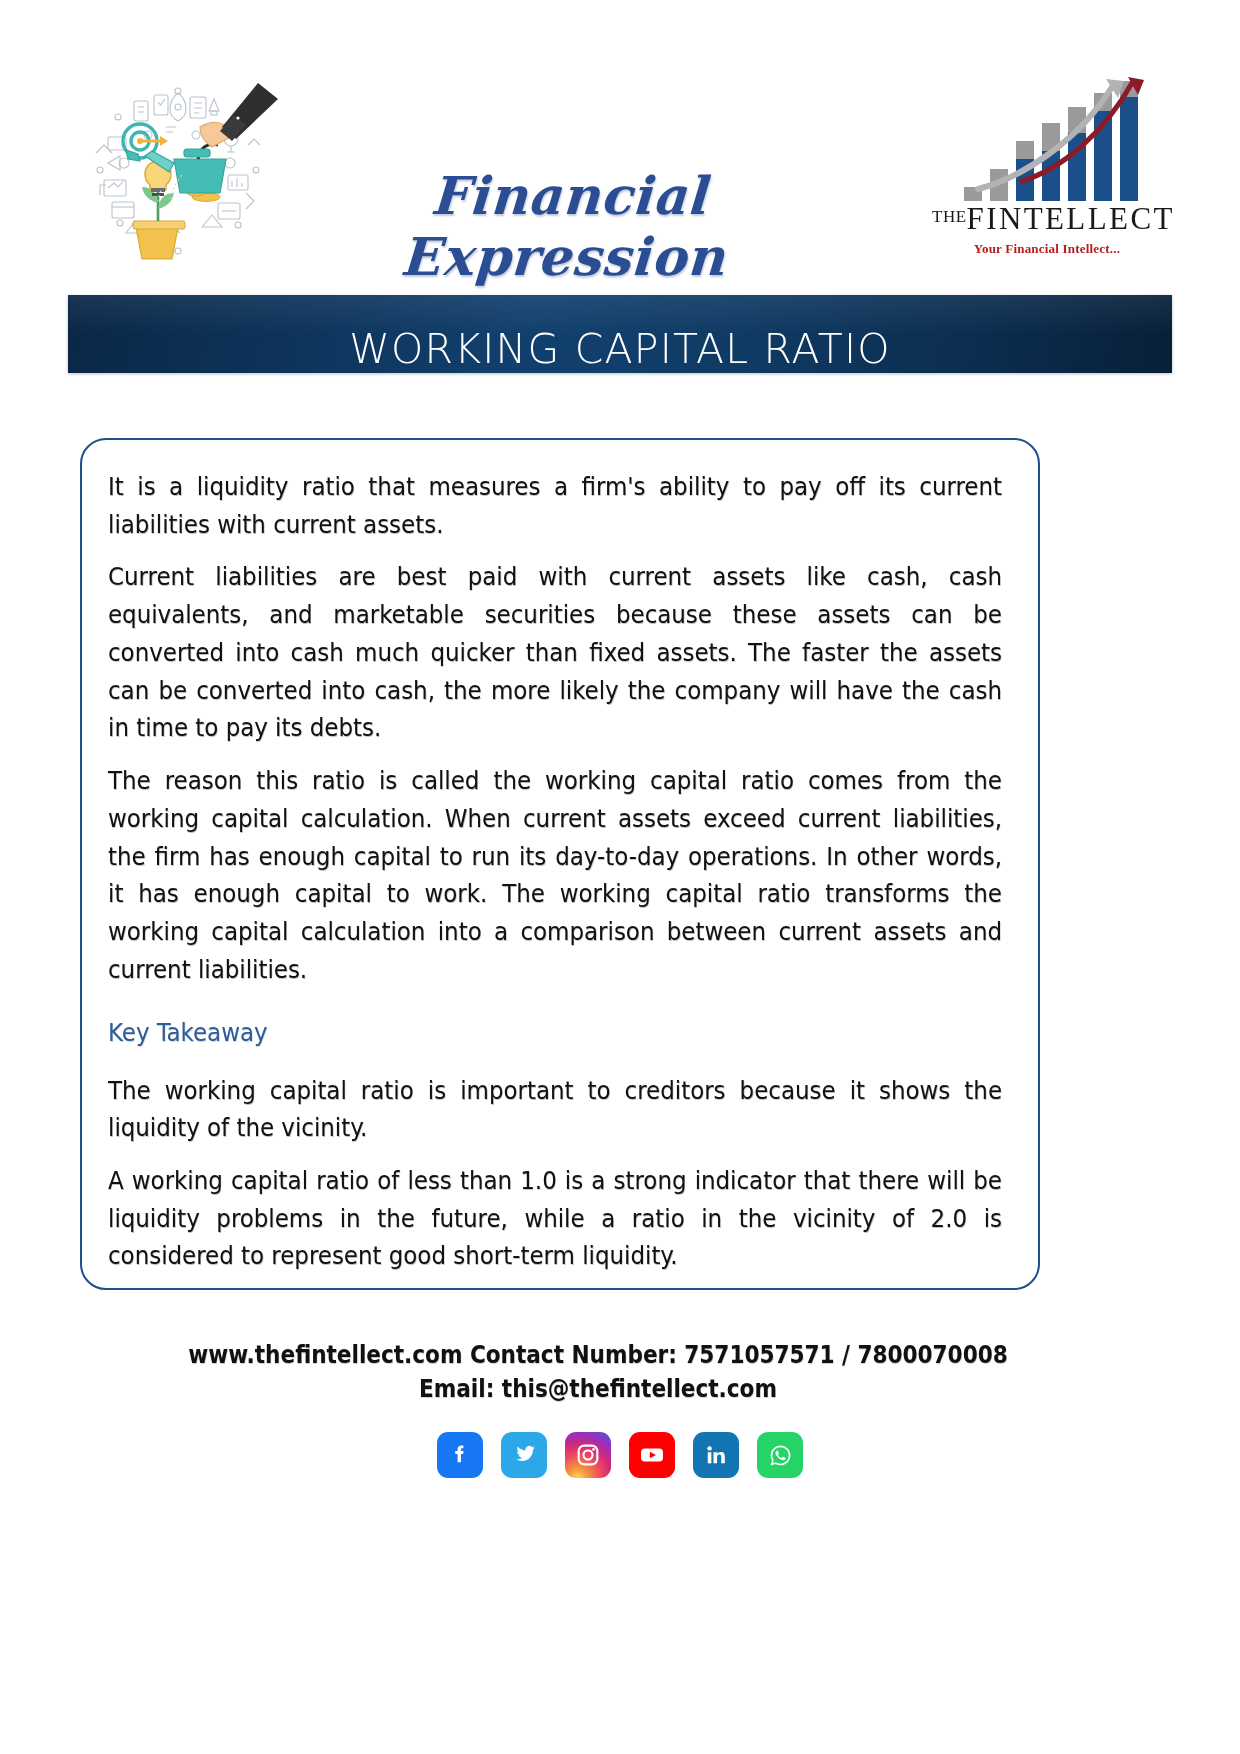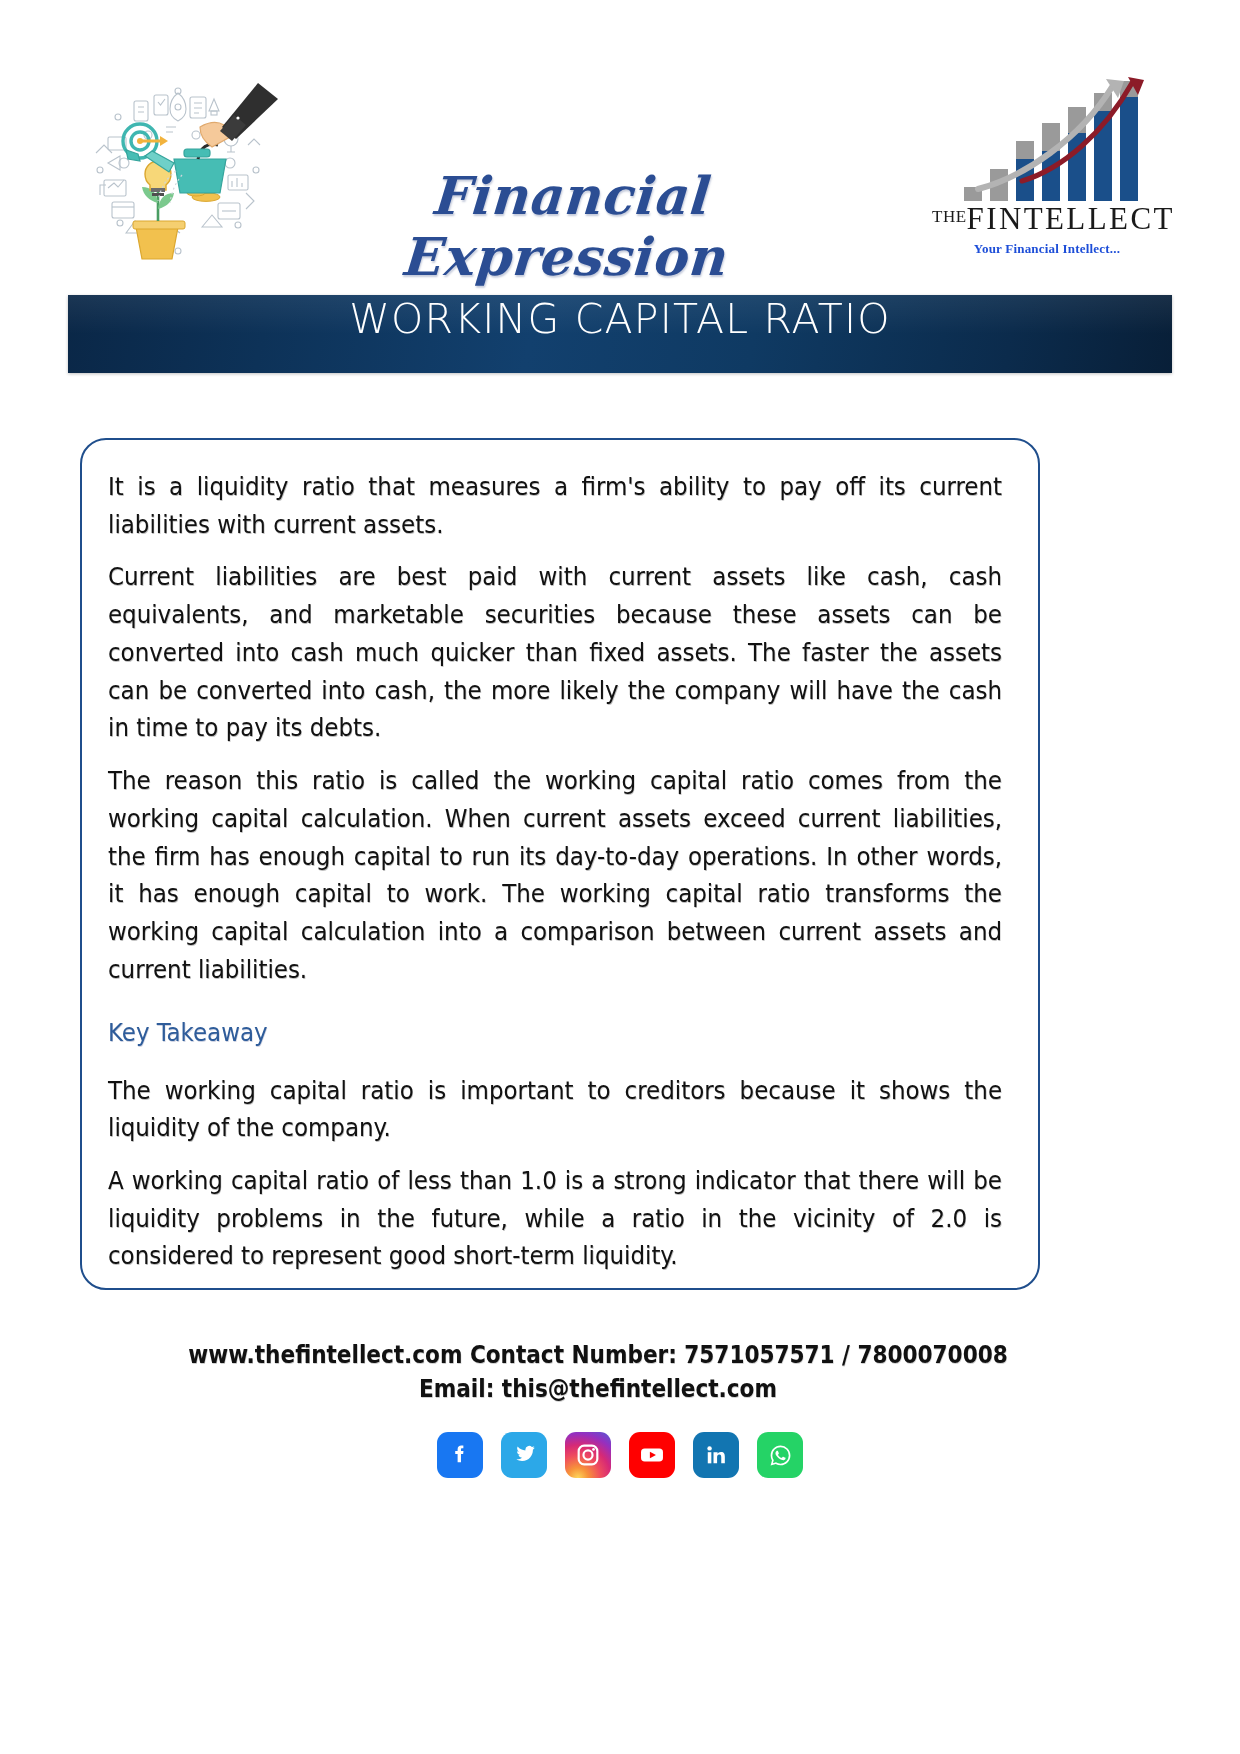--- a/index.html
+++ b/index.html
@@ -92,34 +92,34 @@
   }
   .logo-tag {
     position: absolute;
     left: 0;
     bottom: 8px;
     width: 230px;
     text-align: center;
     font-family: "Liberation Serif", serif;
     font-weight: bold;
     font-size: 13px;
-    color: #1d4ed8;
+    color: #b91c1c;
     letter-spacing: 0.2px;
   }
 
   
   .banner {
     position: absolute;
     left: 68px;
     top: 295px;
     width: 1104px;
     height: 78px;
     background: linear-gradient(100deg, #0a2747 0%, #0d3258 18%, #12406e 42%, #0f3a63 62%, #0b2b4c 85%, #081f38 100%);
     display: flex;
-    align-items: flex-start;
+    align-items: flex-end;
     justify-content: center;
     box-shadow: 0 1px 3px rgba(0,0,0,0.25);
   }
   .banner::after {
     content: "";
     position: absolute;
     left: 0; top: 0;
     width: 100%; height: 50%;
     background: linear-gradient(180deg, rgba(255,255,255,0.07), rgba(255,255,255,0));
     pointer-events: none;
@@ -352,21 +352,21 @@
     <div class="banner-title">WORKING CAPITAL RATIO</div>
   </div>
 
   <div class="card">
     <p class="para">It is a liquidity ratio that measures a firm's ability to pay off its current liabilities with current assets.</p>
     <p class="para">Current liabilities are best paid with current assets like cash, cash equivalents, and marketable securities because these assets can be converted into cash much quicker than fixed assets. The faster the assets can be converted into cash, the more likely the company will have the cash in time to pay its debts.</p>
     <p class="para">The reason this ratio is called the working capital ratio comes from the working capital calculation. When current assets exceed current liabilities, the firm has enough capital to run its day-to-day operations. In other words, it has enough capital to work. The working capital ratio transforms the working capital calculation into a comparison between current assets and current liabilities.</p>
 
     <div class="key-takeaway">Key Takeaway</div>
 
-    <p class="para">The working capital ratio is important to creditors because it shows the liquidity of the company.</p>
+    <p class="para">The working capital ratio is important to creditors because it shows the liquidity of the vicinity.</p>
     <p class="para">A working capital ratio of less than 1.0 is a strong indicator that there will be liquidity problems in the future, while a ratio in the vicinity of 2.0 is considered to represent good short-term liquidity.</p>
   </div>
 
   <div class="footer">
     <div class="footer-line">www.thefintellect.com   Contact Number: 7571057571 / 7800070008</div>
     <div class="footer-line">Email: this@thefintellect.com</div>
   </div>
 
   <div class="socials">
     <a class="social s-fb">

